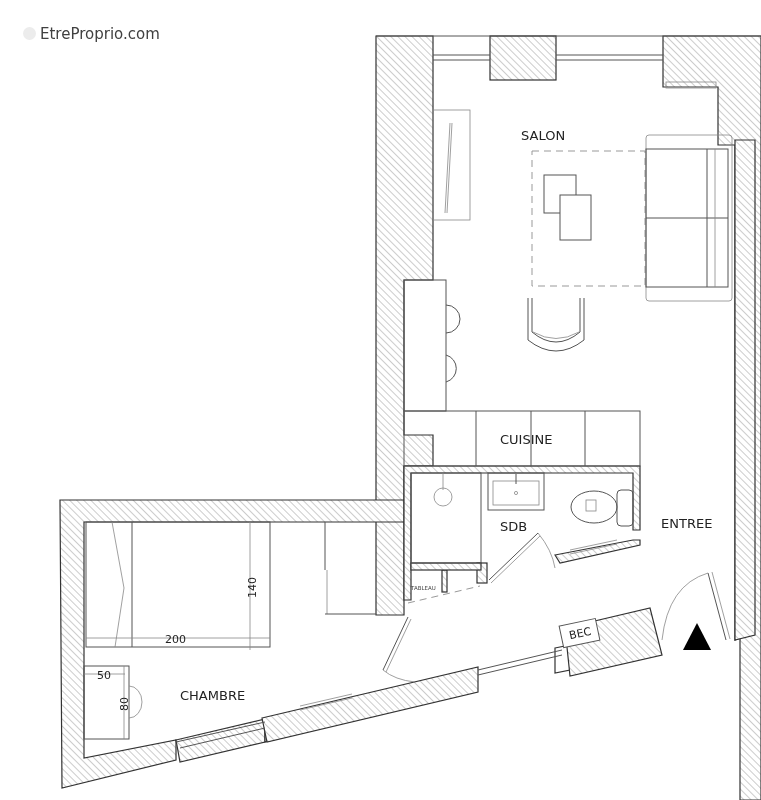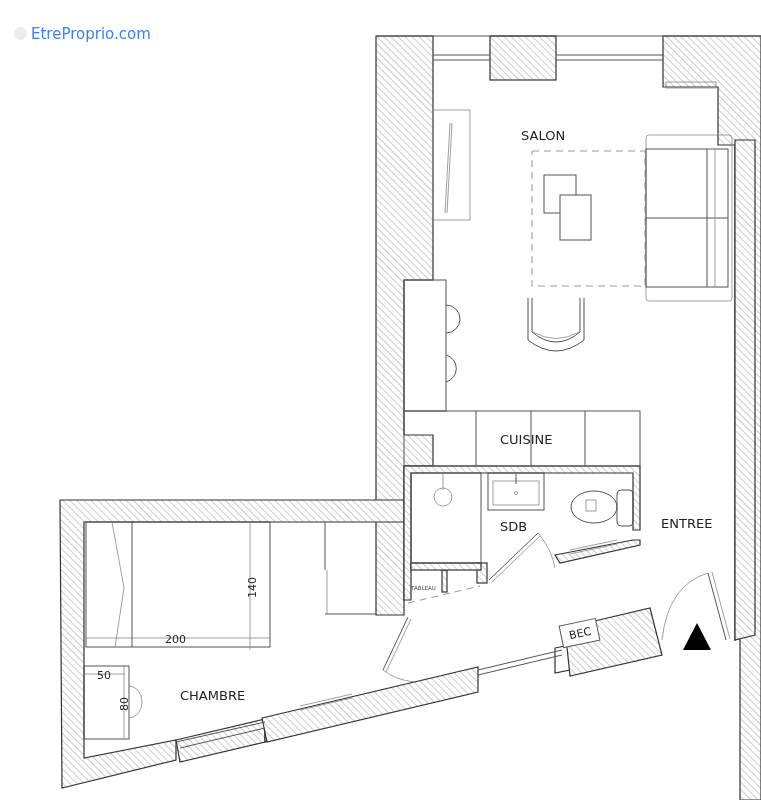--- a/index.html
+++ b/index.html
@@ -5,21 +5,21 @@
     html, body { margin: 0; padding: 0; background: #ffffff; }
     body { width: 761px; height: 800px; position: relative; overflow: hidden; font-family: "DejaVu Sans", sans-serif; }
     svg { position: absolute; left: 0; top: 0; }
     .wall { fill: url(#hatch); stroke: #333; stroke-width: 1.2; }
     .line { fill: none; stroke: #555; stroke-width: 1; }
     .thin { fill: none; stroke: #888; stroke-width: 0.8; }
     .dash { fill: none; stroke: #999; stroke-width: 1; stroke-dasharray: 7 5; }
     .room-label { font-family: "DejaVu Sans", sans-serif; font-size: 13px; fill: #222; }
     .dim-label { font-family: "DejaVu Sans", sans-serif; font-size: 11px; fill: #222; }
     .tiny-label { font-family: "DejaVu Sans", sans-serif; font-size: 5.5px; fill: #444; }
-    .wm { position: absolute; left: 14px; top: 25px; font-size: 15px; color: #3b82f6; font-family: "DejaVu Sans", sans-serif; }
+    .wm { position: absolute; left: 23px; top: 25px; font-size: 15px; color: #404040; font-family: "DejaVu Sans", sans-serif; }
     .wm-logo { display: inline-block; width: 13px; height: 13px; border-radius: 50%; background: #ececec; margin-right: 4px; vertical-align: -1px; }
   </style>
 </head>
 <body>
 
 <div class="wm">
   <span class="wm-logo"></span><span>EtreProprio.com</span>
 </div>
 
 <svg width="761" height="800" viewBox="0 0 761 800">

